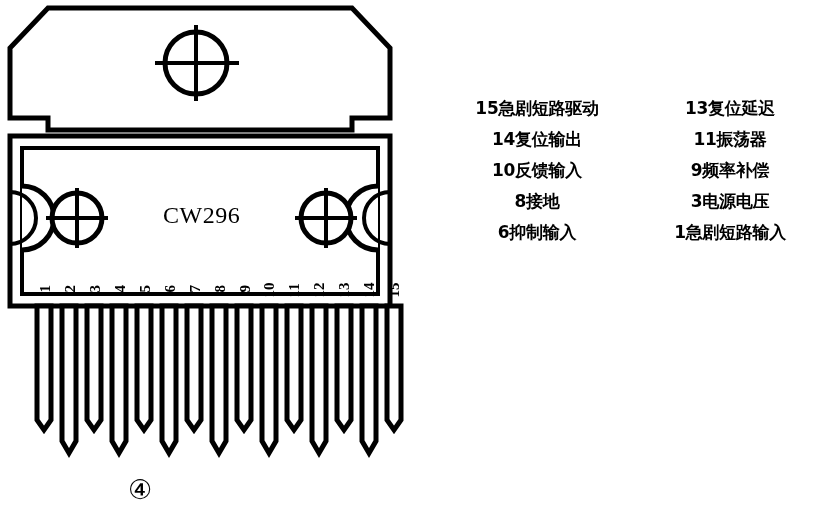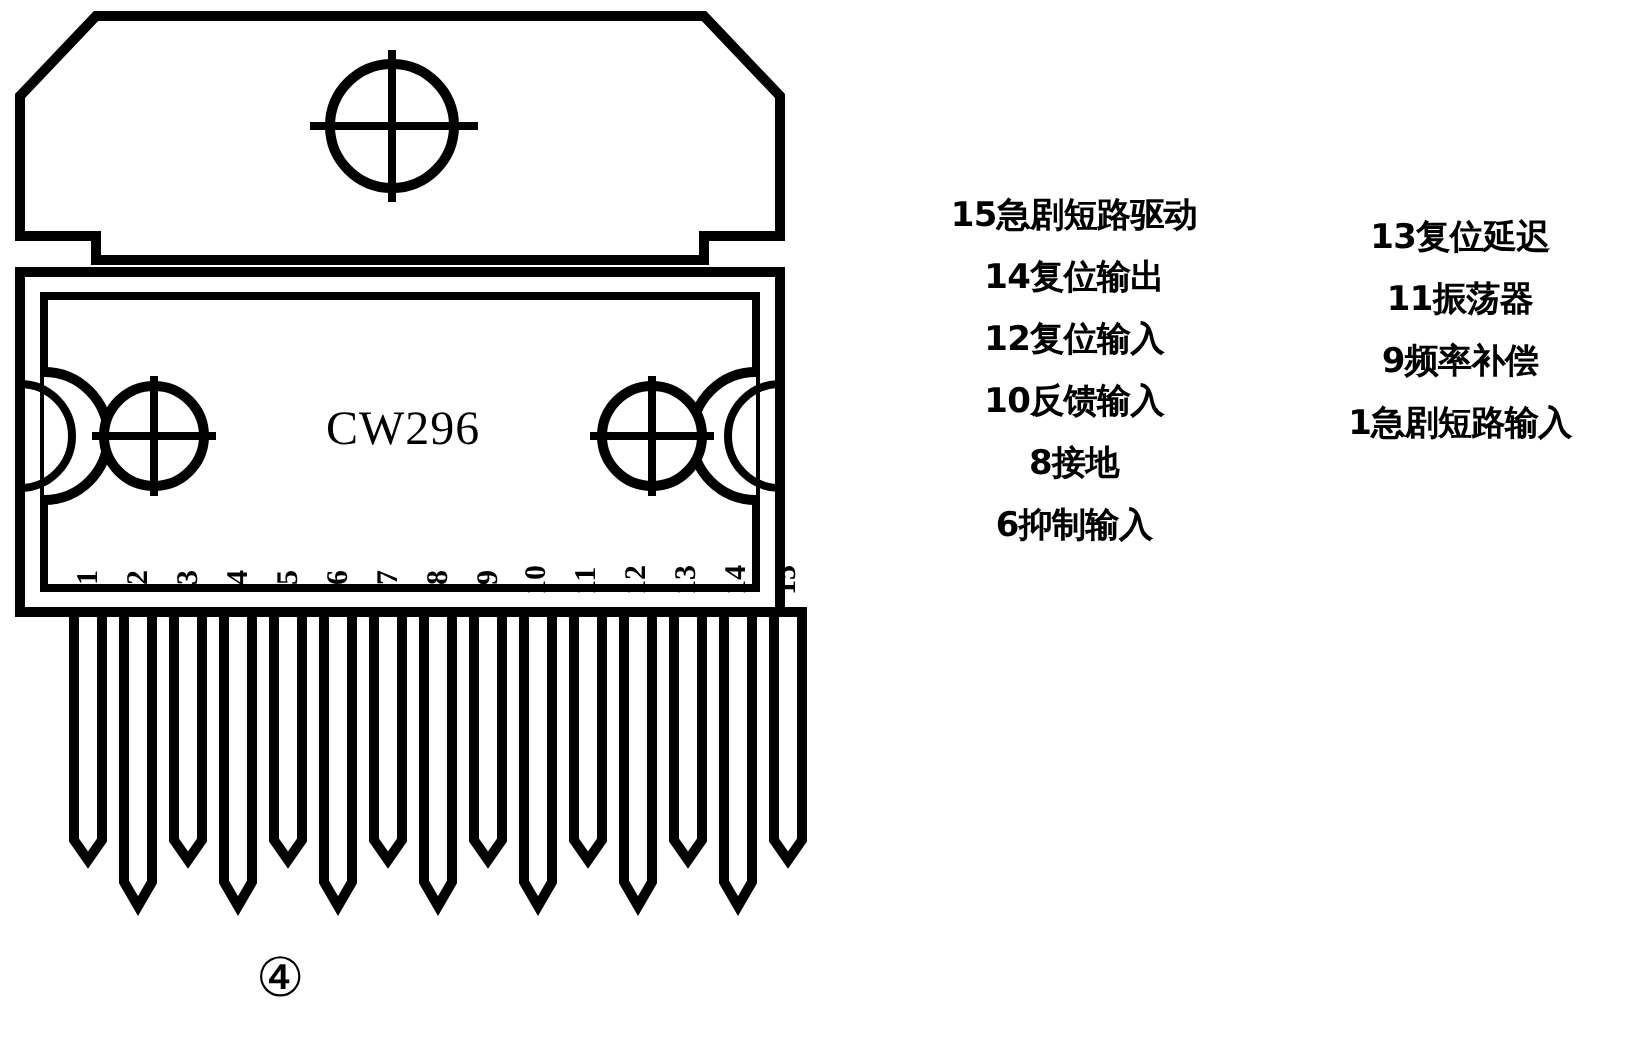--- a/index.html
+++ b/index.html
@@ -66,21 +66,21 @@
     top: 100px;
     width: 382px;
     height: 260px;
   }
   .legend-col {
     position: absolute;
     top: 0;
     text-align: center;
   }
   #legend-col-left  { left: 0px;   width: 210px; }
-  #legend-col-right { left: 214px; width: 168px; margin-top: 11px; }
+  #legend-col-right { left: 214px; width: 168px; }
 
   .legend-item {
     font-family: "DejaVu Sans", "Liberation Sans", sans-serif;
     font-weight: bold;
     font-size: 17px;
     line-height: 1;
     height: 31px;
     white-space: nowrap;
     color: #000;
     letter-spacing: -0.3px;
@@ -190,25 +190,25 @@
   <div class="pin-number" style="left:382px; top:278px; width:24px;">15</div>
 
   <div id="figure-caption">④</div>
 </div>
 
 <div id="legend">
 
   <div class="legend-col" id="legend-col-left">
     <div class="legend-item">15急剧短路驱动</div>
     <div class="legend-item">14复位输出</div>
-    <div class="legend-item">12复位输入</div>
     <div class="legend-item">10反馈输入</div>
     <div class="legend-item">8接地</div>
     <div class="legend-item">6抑制输入</div>
   </div>
 
   <div class="legend-col" id="legend-col-right">
     <div class="legend-item">13复位延迟</div>
     <div class="legend-item">11振荡器</div>
     <div class="legend-item">9频率补偿</div>
+    <div class="legend-item">3电源电压</div>
     <div class="legend-item">1急剧短路输入</div>
   </div>
 </div>
 
 </body></html>

